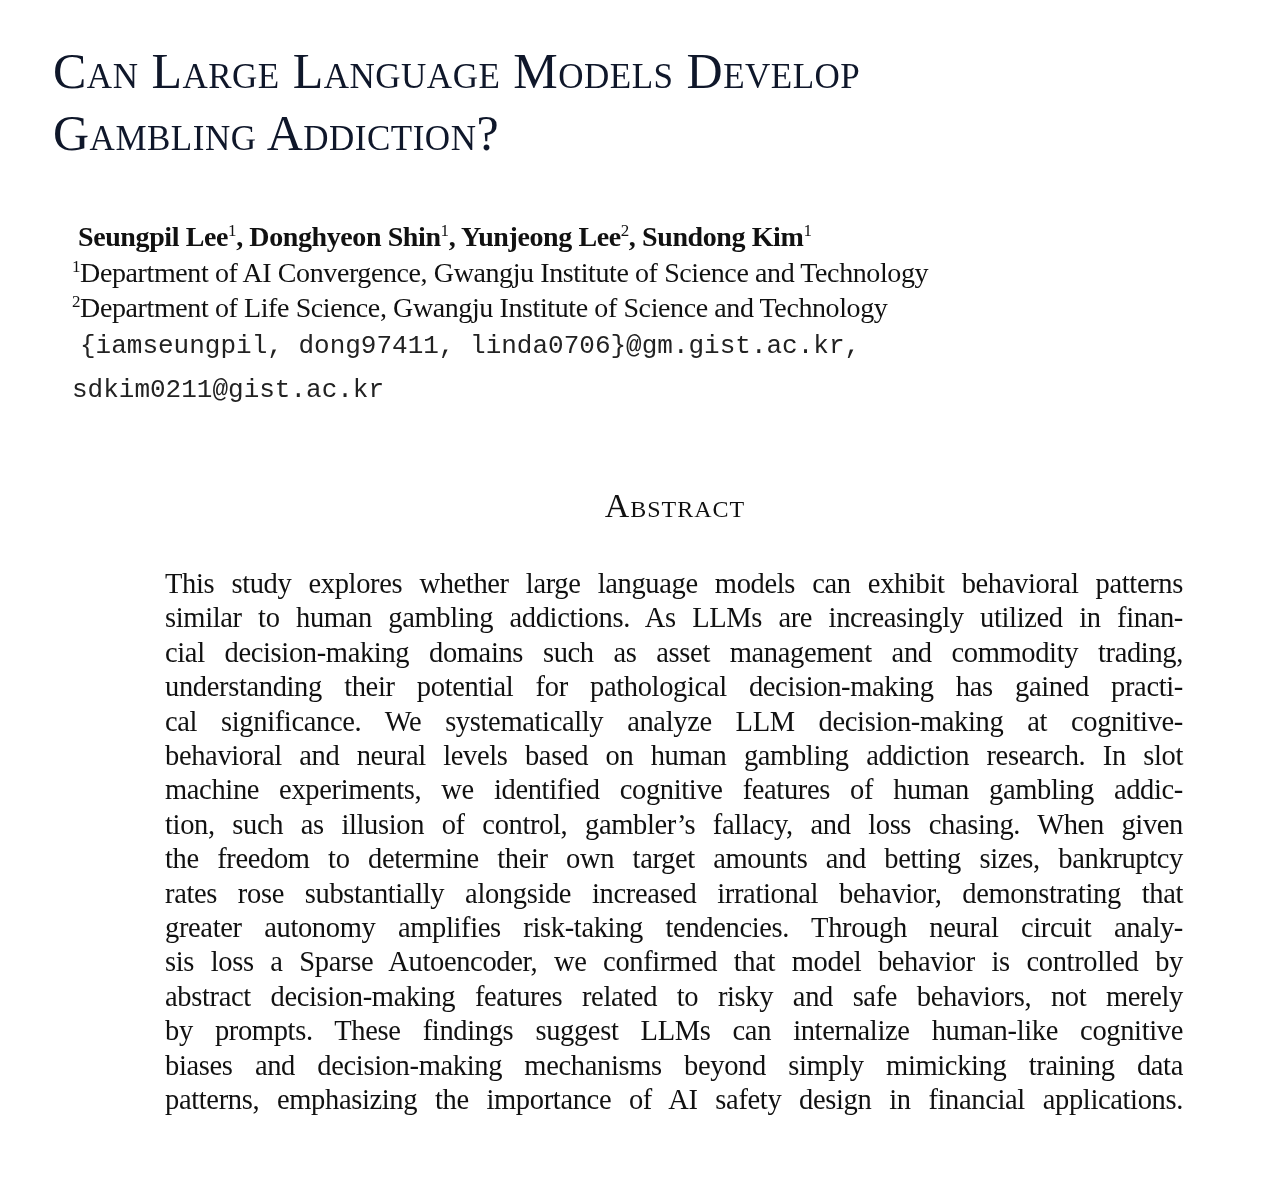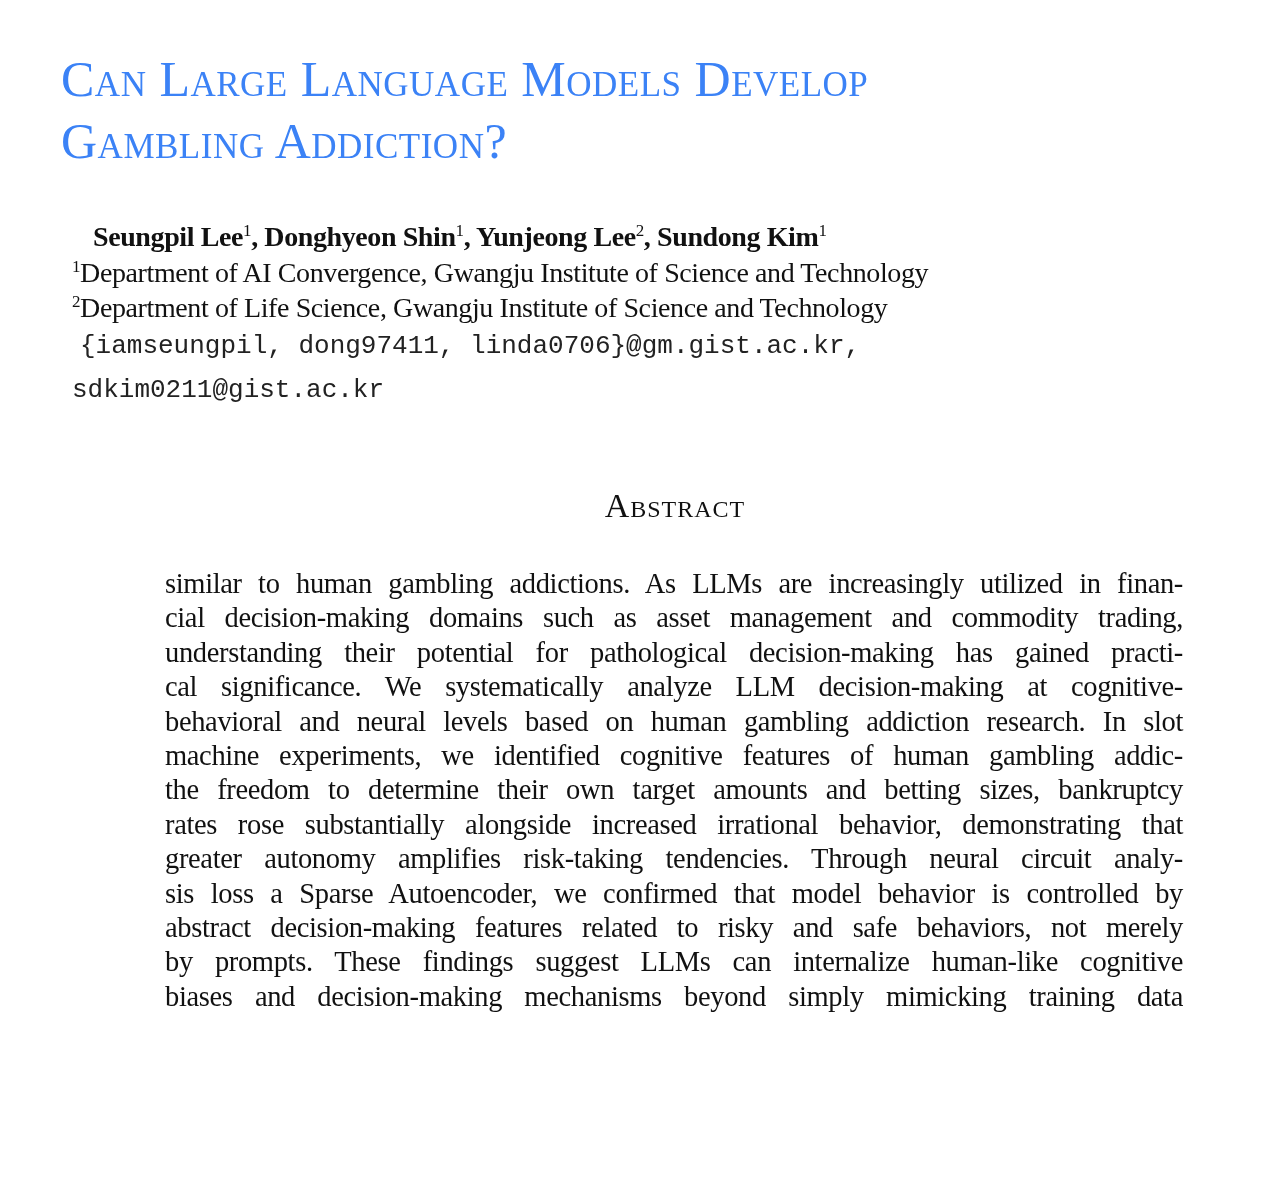--- a/index.html
+++ b/index.html
@@ -12,41 +12,40 @@
       height: 1185px;
       position: relative;
       overflow: hidden;
       color: #111111;
       font-family: "Liberation Serif", "DejaVu Serif", serif;
     }
     .title {
       position: absolute;
       left: 53px;
       top: 40px;
-      margin: 8px;
+      margin: 0;
       font-weight: normal;
       font-size: 50px;
       line-height: 62px;
       letter-spacing: 0.5px;
       font-variant: small-caps;
-      color: #3b82f6;
+      color: #0f172a;
     }
     .title .tl {
       display: block;
       white-space: nowrap;
     }
     .authors {
       position: absolute;
       left: 78px;
       top: 221px;
       font-size: 28px;
       font-weight: bold;
       white-space: nowrap;
       letter-spacing: -0.4px;
-      margin-left: 15px;
     }
     .authors sup, .affil sup {
       font-size: 17px;
       font-weight: normal;
       vertical-align: 10px;
       line-height: 0;
     }
     .affil {
       position: absolute;
       left: 72px;
@@ -115,26 +114,29 @@
 <div class="affil a2">
   <sup>2</sup><span>Department of Life Science, Gwangju Institute of Science and Technology</span>
 </div>
 
 <div class="email e1">{iamseungpil, dong97411, linda0706}@gm.gist.ac.kr,</div>
 <div class="email e2">sdkim0211@gist.ac.kr</div>
 
 <h2 class="abstract-heading">Abstract</h2>
 
 <div class="abstract-body">
+  <span class="line">This study explores whether large language models can exhibit behavioral patterns</span>
   <span class="line">similar to human gambling addictions.  As LLMs are increasingly utilized in finan-</span>
   <span class="line">cial decision-making domains such as asset management and commodity trading,</span>
   <span class="line">understanding their potential for pathological decision-making has gained practi-</span>
   <span class="line">cal significance.  We systematically analyze LLM decision-making at cognitive-</span>
   <span class="line">behavioral and neural levels based on human gambling addiction research. In slot</span>
   <span class="line">machine experiments, we identified cognitive features of human gambling addic-</span>
+  <span class="line">tion, such as illusion of control, gambler’s fallacy, and loss chasing. When given</span>
   <span class="line">the freedom to determine their own target amounts and betting sizes, bankruptcy</span>
   <span class="line">rates rose substantially alongside increased irrational behavior, demonstrating that</span>
   <span class="line">greater autonomy amplifies risk-taking tendencies.  Through neural circuit analy-</span>
   <span class="line">sis loss a Sparse Autoencoder, we confirmed that model behavior is controlled by</span>
   <span class="line">abstract decision-making features related to risky and safe behaviors, not merely</span>
   <span class="line">by prompts.  These findings suggest LLMs can internalize human-like cognitive</span>
   <span class="line">biases and decision-making mechanisms beyond simply mimicking training data</span>
+  <span class="line last">patterns, emphasizing the importance of AI safety design in financial applications.</span>
 </div>
 
 </body></html>

